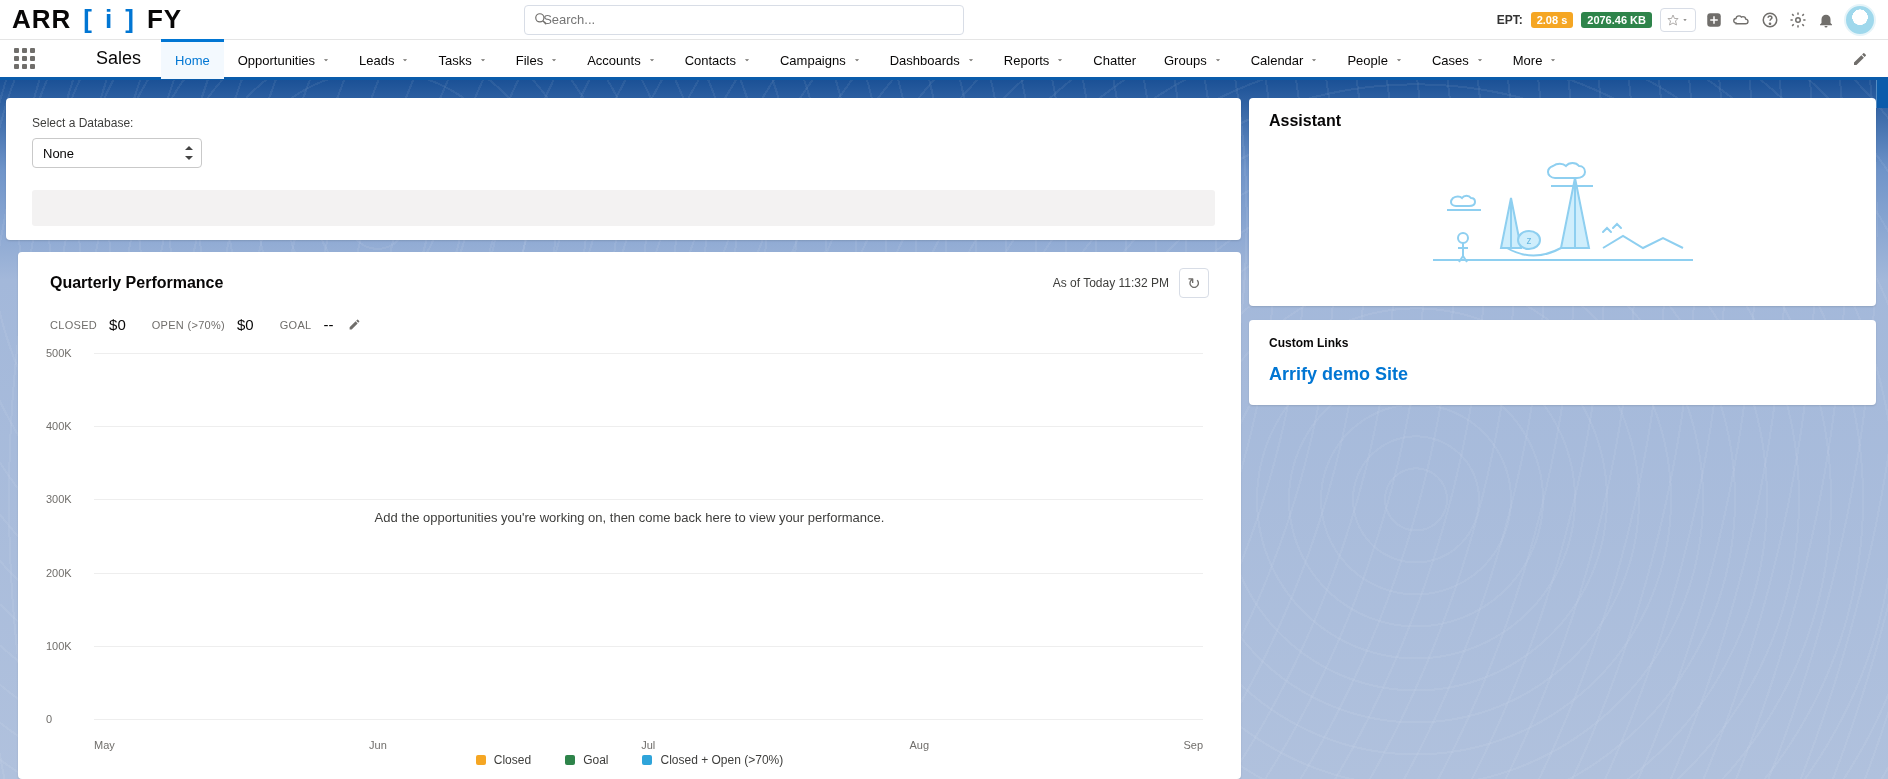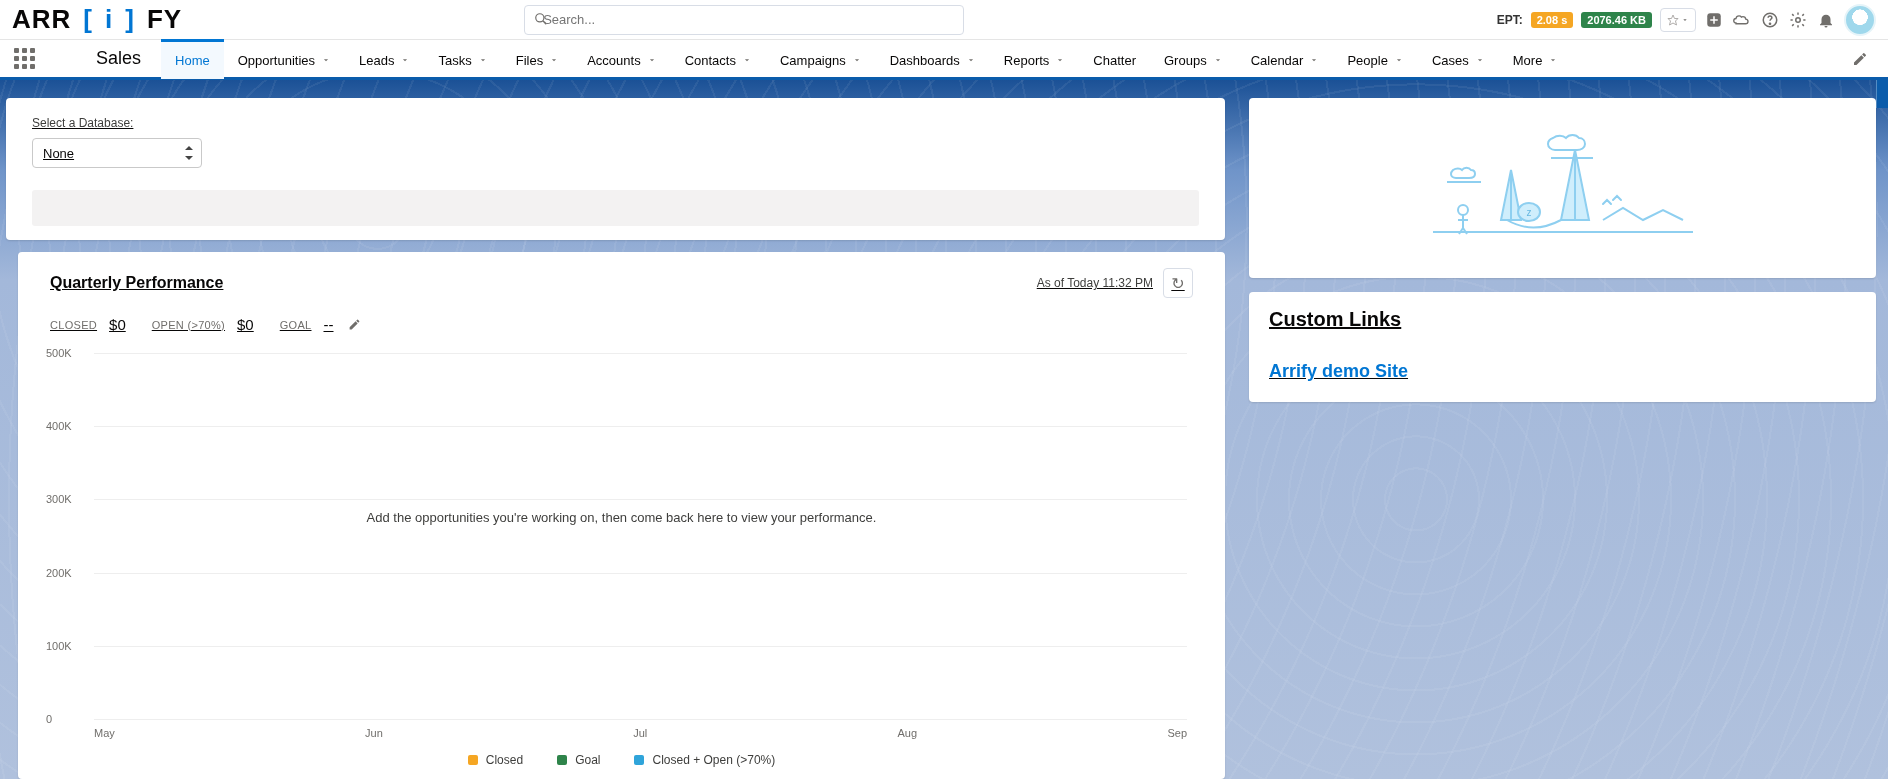--- a/index.html
+++ b/index.html
@@ -26,21 +26,21 @@
   .app-name { font-size:18px; font-weight:400; margin-right:20px;margin-left:48px; }
   .nav-tabs { display:flex; align-items:stretch; height:40px; }
   .nav-tab { display:flex; align-items:center; gap:6px; padding:0 14px; font-size:13px; color:#080707; cursor:pointer; border-top:3px solid transparent; }
   .nav-tab.active { background:#f3f9fe; border-top:3px solid #0176d3; color:#0176d3;justify-content:center; }
   .nav-tab .chev { color:#706e6b; }
   .nav-right { margin-left:auto; display:flex; align-items:center; }
   .pencil { color:#706e6b; cursor:pointer; padding:0 10px; }
   
   .content-bg { position:relative; background:linear-gradient(180deg,#1b5196 0,#6f94c9 90px,#a3b8da 200px,#b0c1dd 100%); height:699px; padding:0; }
   .topo { position:absolute; inset:0; opacity:.25; background-image: repeating-radial-gradient(circle at 20% 20%, transparent 0 28px, rgba(255,255,255,.25) 28px 30px), repeating-radial-gradient(circle at 75% 60%, transparent 0 30px, rgba(255,255,255,.25) 30px 32px); pointer-events:none; }
-  .cols { position:relative; display:flex; gap:24px; padding:18px 12px 0 6px; height:100%;text-decoration:underline; }
+  .cols { position:relative; display:flex; gap:8px; padding:18px 12px 0 6px; height:100%; }
   .col-left { flex:1 1 0; display:flex; flex-direction:column; gap:12px; min-width:0; }
   .col-right { width:627px; display:flex; flex-direction:column; gap:14px; }
   .card { background:#fff; border-radius:4px; box-shadow:0 1px 2px rgba(0,0,0,.12); }
   .db-card { padding:18px 26px 14px; }
   .db-label { font-size:12px; color:#3e3e3c; margin-bottom:8px; }
   .db-select { width:170px; height:30px; border:1px solid #c9c9c9; border-radius:4px; padding:0 24px 0 10px; font-size:13px; background:#fff; position:relative; display:flex; align-items:center; cursor:pointer; }
   .db-select::after { content:""; position:absolute; right:8px; top:7px; width:0; height:0; border-left:4px solid transparent; border-right:4px solid transparent; border-bottom:4px solid #444; }
   .db-select::before { content:""; position:absolute; right:8px; bottom:7px; width:0; height:0; border-left:4px solid transparent; border-right:4px solid transparent; border-top:4px solid #444; }
   .db-blank { margin-top:22px; height:36px; background:#f3f2f2; border-radius:3px; }
   .qp-card { padding:16px 28px 8px; flex:1 1 auto; display:flex; flex-direction:column; min-height:0;margin-left:12px; }
@@ -50,31 +50,31 @@
   .asof { font-size:12px; color:#3e3e3c; }
   .refresh-btn { width:30px; height:30px; border:1px solid #d8dde6; border-radius:4px; background:#fff; display:flex; align-items:center; justify-content:center; color:#706e6b; cursor:pointer; font-size:16px; }
   .stat-row { display:flex; align-items:center; gap:8px; margin-top:10px; font-size:12px; color:#706e6b; padding:0 4px; }
   .stat-label { font-size:11px; letter-spacing:.3px; margin-right:4px; }
   .stat-val { font-size:15px; color:#080707; margin-right:18px; }
   .goal-edit { color:#706e6b; cursor:pointer; }
   .chart-area { flex:1 1 auto; position:relative; padding:20px 10px 0 40px; min-height:0; }
   .grid { position:absolute; inset:20px 10px 52px 48px; }
   .gline { position:absolute; left:0; right:0; border-top:1px solid #eee; }
   .ylab { position:absolute; left:0; font-size:11px; color:#706e6b; transform:translateY(-50%); width:40px; text-align:left; padding-right:6px; }
-  .xaxis { position:absolute; left:48px; right:10px; bottom:32px; display:flex; justify-content:space-between; font-size:11px; color:#706e6b; }
+  .xaxis { position:absolute; left:48px; right:10px; bottom:20px; display:flex; justify-content:space-between; font-size:11px; color:#706e6b; }
   .empty-msg { position:absolute; left:50%; top:42%; transform:translate(-50%,-50%); font-size:13px; color:#3e3e3c; white-space:nowrap; }
   .legend { position:absolute; left:0; right:0; bottom:4px; display:flex; gap:34px; justify-content:center; font-size:12px; color:#3e3e3c; }
   .lg { display:flex; align-items:center; gap:8px; }
   .sw { width:10px; height:10px; border-radius:2px; }
   .asst-card { padding:14px 20px 20px; }
   .asst-title { font-size:16px; font-weight:700; margin-bottom:10px; }
   .asst-ill { display:flex; justify-content:center; padding:8px 0 18px; }
   .asst-msg { text-align:center; font-size:13px; color:#3e3e3c; }
   .cl-card { padding:16px 20px 20px; }
-  .cl-title { font-size:20px; font-weight:700; margin-bottom:30px; }
+  .cl-title { font-size:12px; font-weight:700; margin-bottom:14px; }
   .cl-link { color:#0176d3; font-size:18px; font-weight:600; text-decoration:none; cursor:pointer; }
   .dock-hint { position:absolute; right:0; top:0; width:12px; height:28px; background:#0b5cab; border-left:1px solid rgba(255,255,255,.3); }
   svg { display:block; }
 </style>
 </head>
 <body>
 
 <div class="global-header">
   <div class="logo">
     <span>ARR</span>
@@ -350,20 +350,21 @@
             <div class="ylab" style="top: calc(60% - 23.2px);">200K</div>
             <div class="ylab" style="top: calc(40% - 8.8px);">300K</div>
             <div class="ylab" style="top: calc(20% + 5.6px);">400K</div>
             <div class="ylab" style="top: calc(0% + 20px);">500K</div>
           </div>
       </div>
     </div>
 
     <div class="col-right">
       <div class="card asst-card">
+        <div class="asst-title">Assistant</div>
         <div class="asst-ill">
           <svg width="260" height="120" viewBox="0 0 260 120">
             <g stroke="#8ecff0" stroke-width="2" fill="none">
               <path d="M120 18c4-3 10-3 13 0 3-4 10-4 13 0 4 0 6 3 6 6 0 4-4 6-8 6h-22c-4 0-7-3-7-6 0-3 2-5 5-6z"></path>
               <line x1="118" y1="38" x2="160" y2="38"></line>
               <path d="M20 50c3-2 7-2 9 0 2-3 7-3 9 0 3 0 4 2 4 4 0 3-3 4-6 4H23c-3 0-5-2-5-4 0-2 1-3 2-4z"></path>
               <line x1="14" y1="62" x2="48" y2="62"></line>
               <path d="M68 100 L78 50 L88 100 Z" fill="#cfeefc"></path>
               <line x1="78" y1="50" x2="78" y2="100"></line>
               <path d="M128 100 L142 30 L156 100 Z" fill="#cfeefc"></path>

